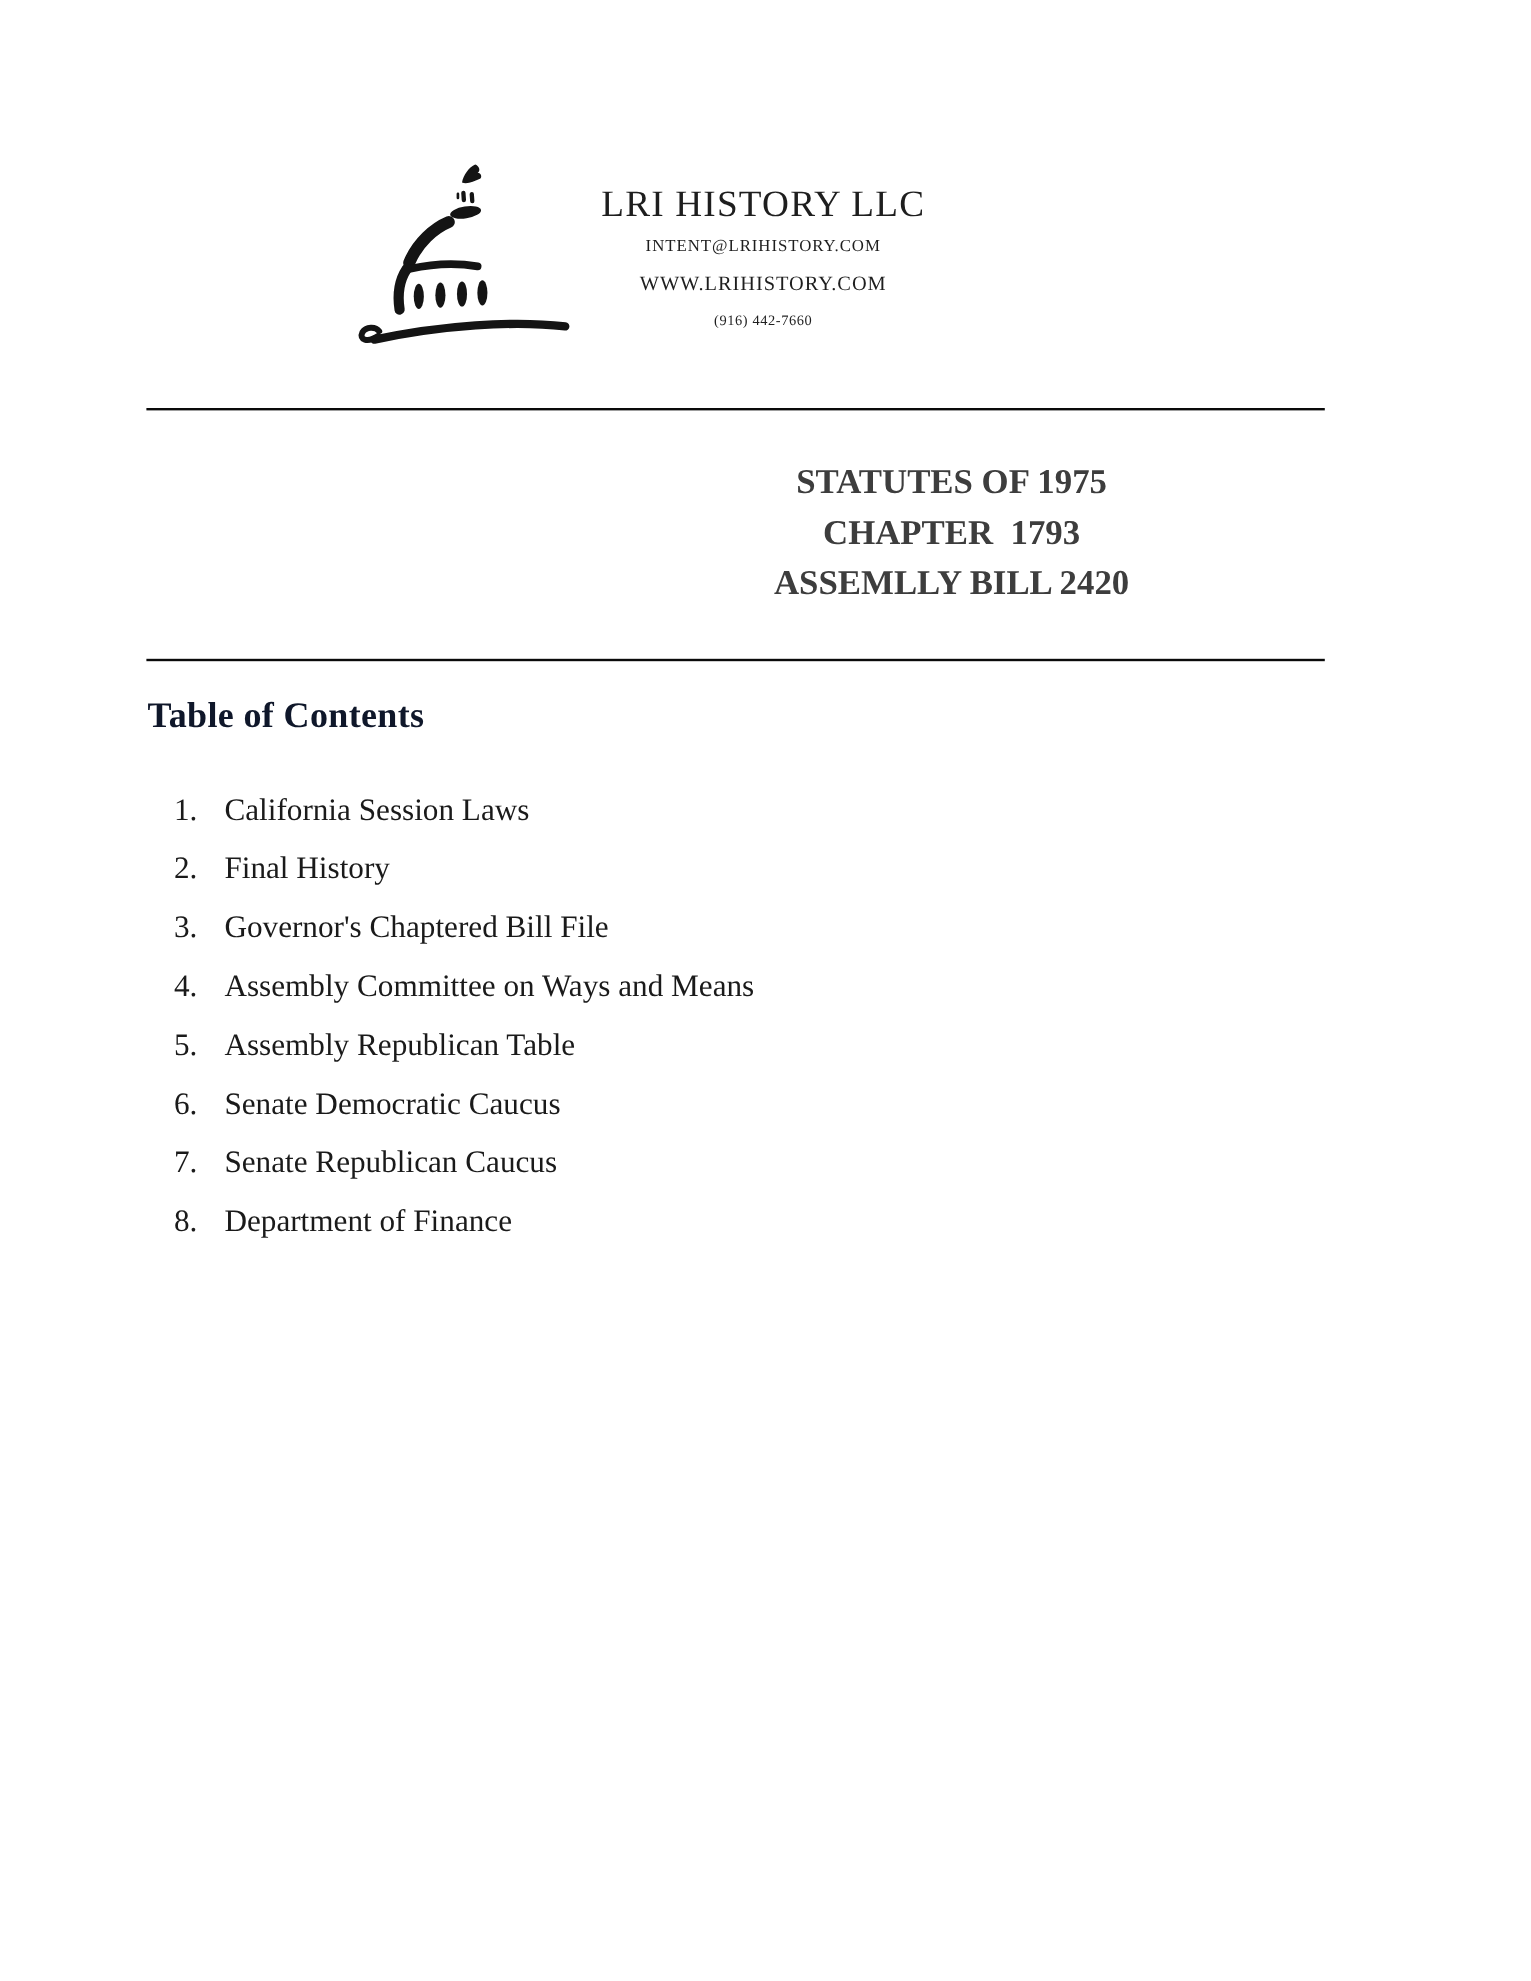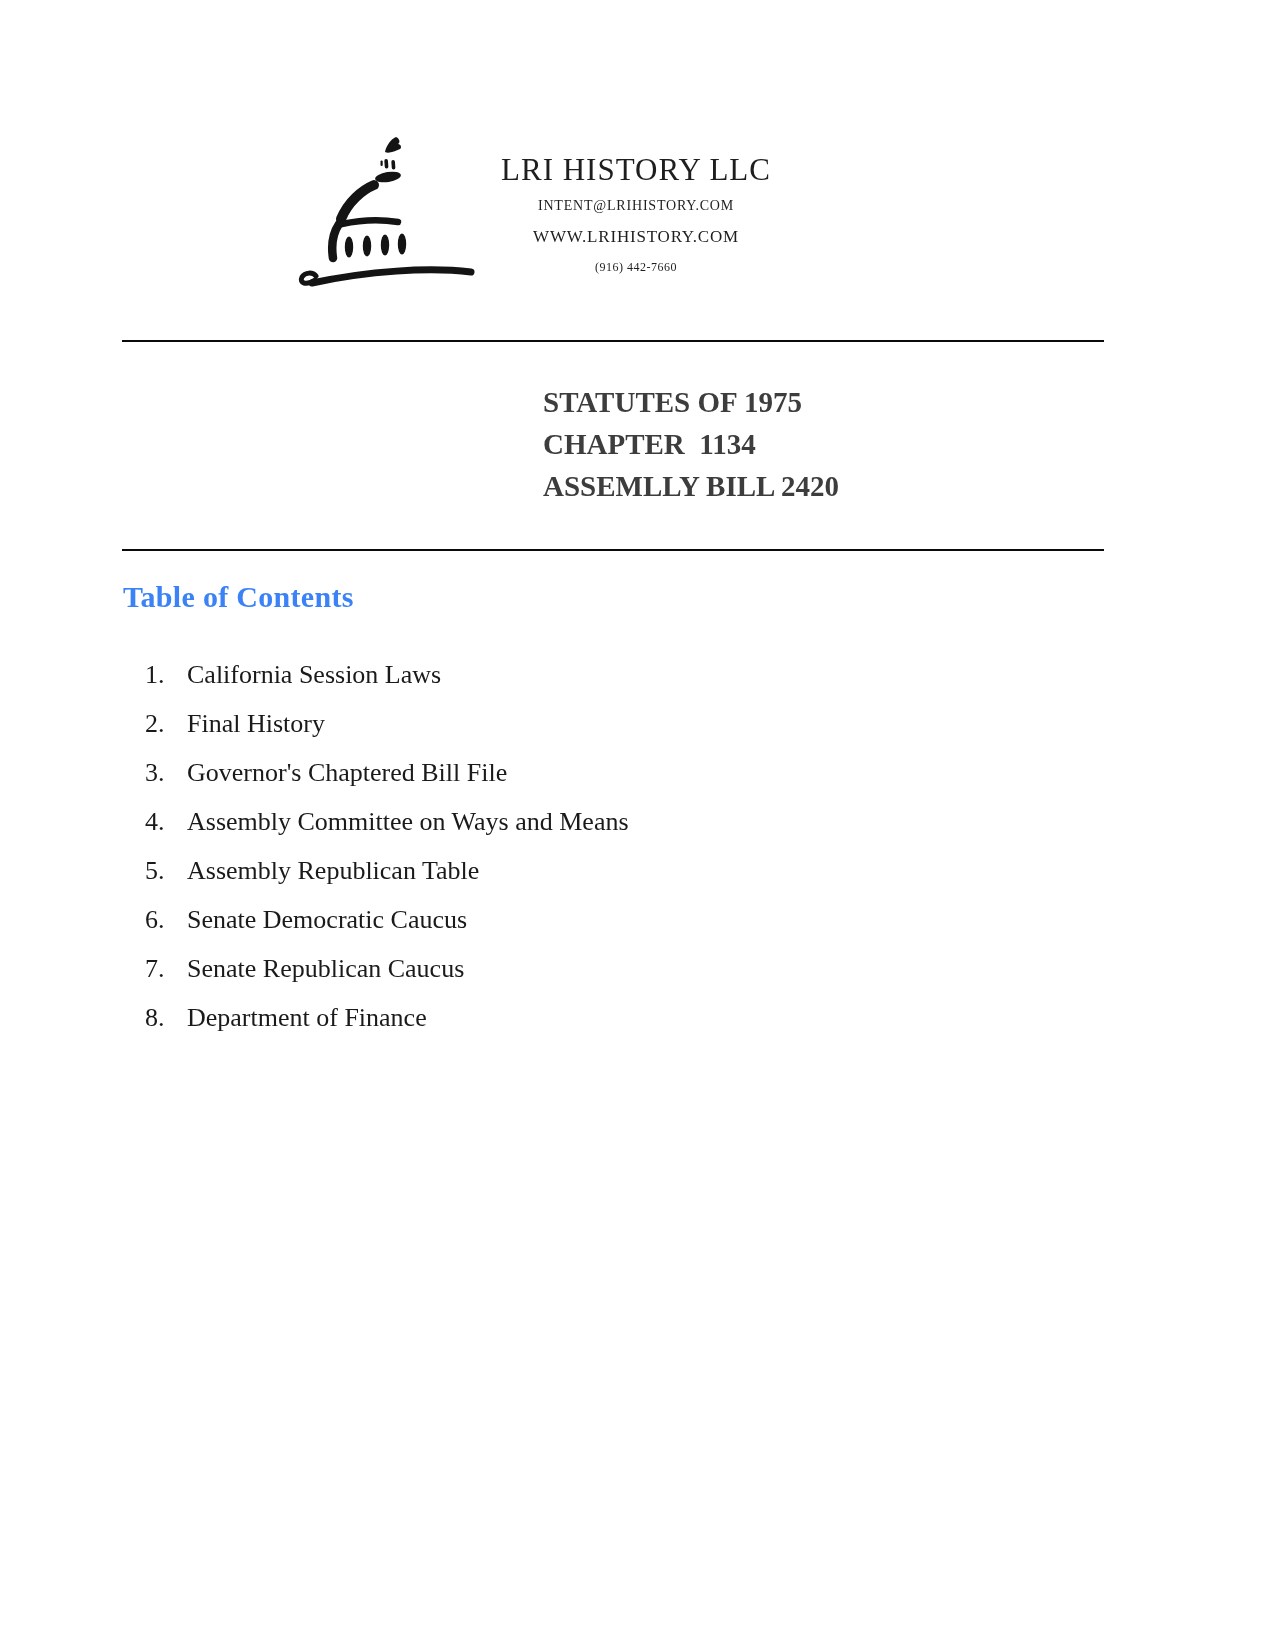--- a/index.html
+++ b/index.html
@@ -67,36 +67,36 @@
   }
   .rule-top { top: 340px; }
   .rule-bottom { top: 549px; }
 
   
   .case-heading {
     position: absolute;
     left: 543px;
     top: 381px;
     width: 500px;
-    text-align: left;
+    text-align: center;
     font-weight: bold;
     color: #3d3d3d;
     font-size: 29px;
     line-height: 42px;
   }
   .case-heading div { white-space: pre; }
 
   
   .toc-title {
     position: absolute;
     left: 123px;
     top: 580px;
     font-size: 30px;
     font-weight: bold;
-    color: #3b82f6;
+    color: #0f172a;
     letter-spacing: 0.3px;
   }
   .toc-list {
     position: absolute;
     left: 145px;
     top: 650px;
     font-size: 26px;
     color: #1a1a1a;
   }
   .toc-row {
@@ -150,21 +150,21 @@
     <div class="brand-name">LRI HISTORY LLC</div>
     <div class="brand-email">INTENT@LRIHISTORY.COM</div>
     <div class="brand-web">WWW.LRIHISTORY.COM</div>
     <div class="brand-phone">(916) 442-7660</div>
   </div>
 
   <div class="rule rule-top"></div>
 
   <div class="case-heading">
     <div>STATUTES OF 1975</div>
-    <div>CHAPTER  1134</div>
+    <div>CHAPTER  1793</div>
     <div>ASSEMLLY BILL 2420</div>
   </div>
 
   <div class="rule rule-bottom"></div>
 
   <div class="toc-title">Table of Contents</div>
 
   <div class="toc-list">
     <div class="toc-row">
       <span class="toc-num">1.</span>

